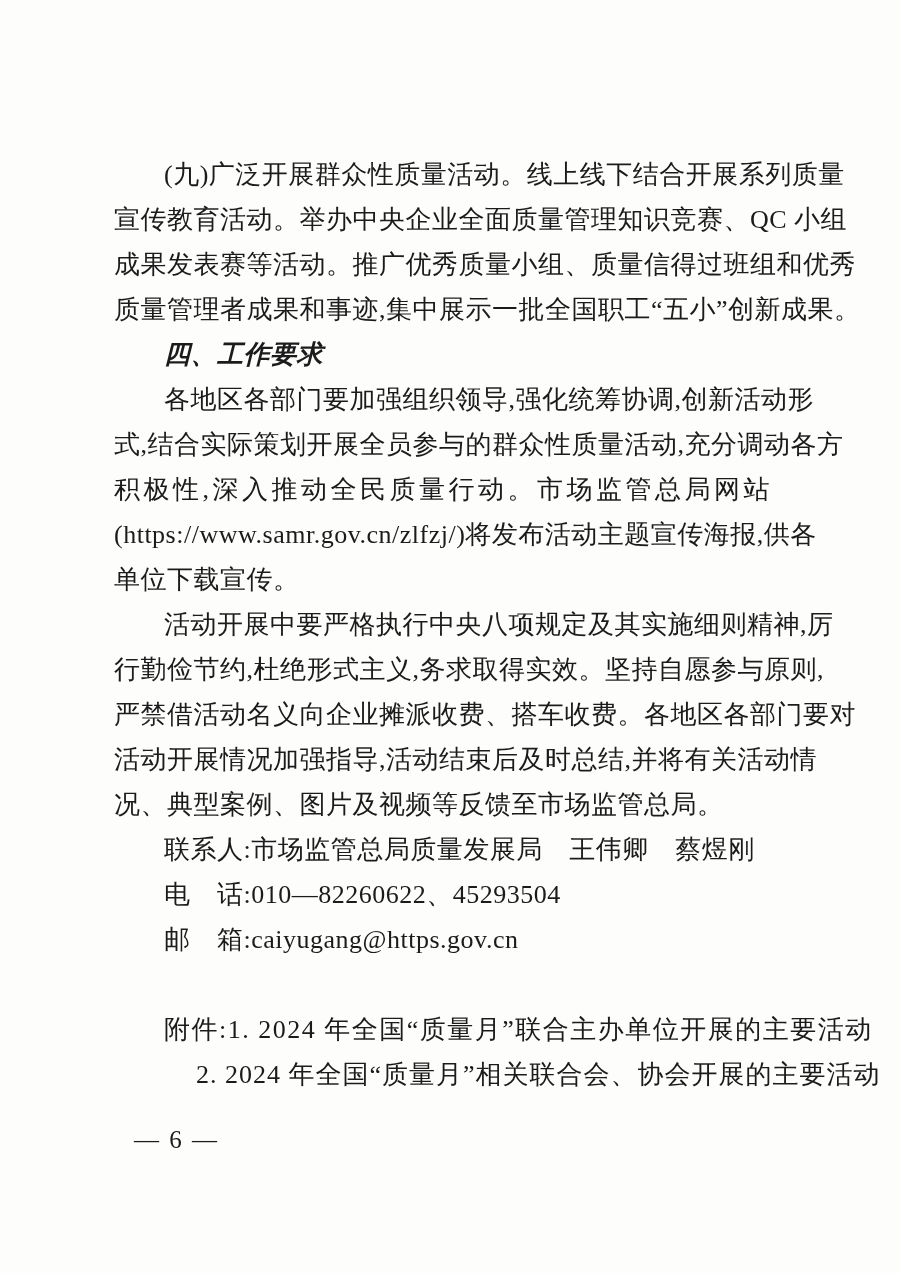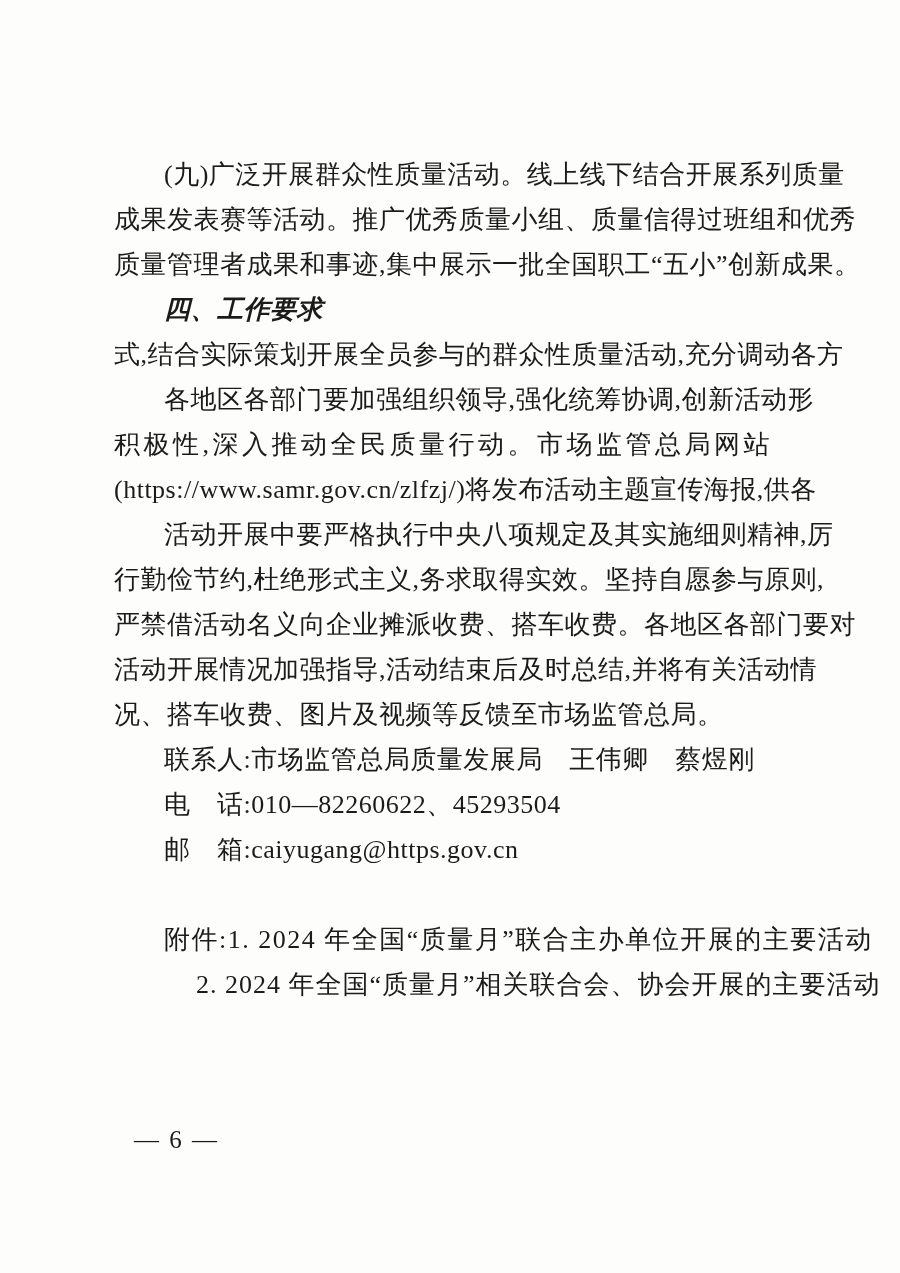--- a/index.html
+++ b/index.html
@@ -72,35 +72,37 @@
   }
 </style>
 </head>
 <body>
 
 <div class="page">
 
   <div class="text-block">
 
     <div class="line indent">(九)广泛开展群众性质量活动。线上线下结合开展系列质量</div>
+    <div class="line">宣传教育活动。举办中央企业全面质量管理知识竞赛、QC 小组</div>
     <div class="line">成果发表赛等活动。推广优秀质量小组、质量信得过班组和优秀</div>
     <div class="line">质量管理者成果和事迹,集中展示一批全国职工“五小”创新成果。</div>
 
     <div class="heading">四、工作要求</div>
 
+    <div class="line indent">各地区各部门要加强组织领导,强化统筹协调,创新活动形</div>
     <div class="line">式,结合实际策划开展全员参与的群众性质量活动,充分调动各方</div>
-    <div class="line indent">各地区各部门要加强组织领导,强化统筹协调,创新活动形</div>
     <div class="line stretch">积极性,深入推动全民质量行动。市场监管总局网站</div>
     <div class="line">(https://www.samr.gov.cn/zlfzj/)将发布活动主题宣传海报,供各</div>
+    <div class="line">单位下载宣传。</div>
 
     <div class="line indent">活动开展中要严格执行中央八项规定及其实施细则精神,厉</div>
     <div class="line">行勤俭节约,杜绝形式主义,务求取得实效。坚持自愿参与原则,</div>
     <div class="line">严禁借活动名义向企业摊派收费、搭车收费。各地区各部门要对</div>
     <div class="line">活动开展情况加强指导,活动结束后及时总结,并将有关活动情</div>
-    <div class="line">况、搭车收费、图片及视频等反馈至市场监管总局。</div>
+    <div class="line">况、典型案例、图片及视频等反馈至市场监管总局。</div>
 
     <div class="line indent">联系人:市场监管总局质量发展局　王伟卿　蔡煜刚</div>
     <div class="line indent">电　话:010—82260622、45293504</div>
     <div class="line indent">邮　箱:caiyugang@https.gov.cn</div>
 
     <div class="spacer"></div>
 
     <div class="att-first">附件:1. 2024 年全国“质量月”联合主办单位开展的主要活动</div>
     <div class="att-cont">2. 2024 年全国“质量月”相关联合会、协会开展的主要活动</div>
 

